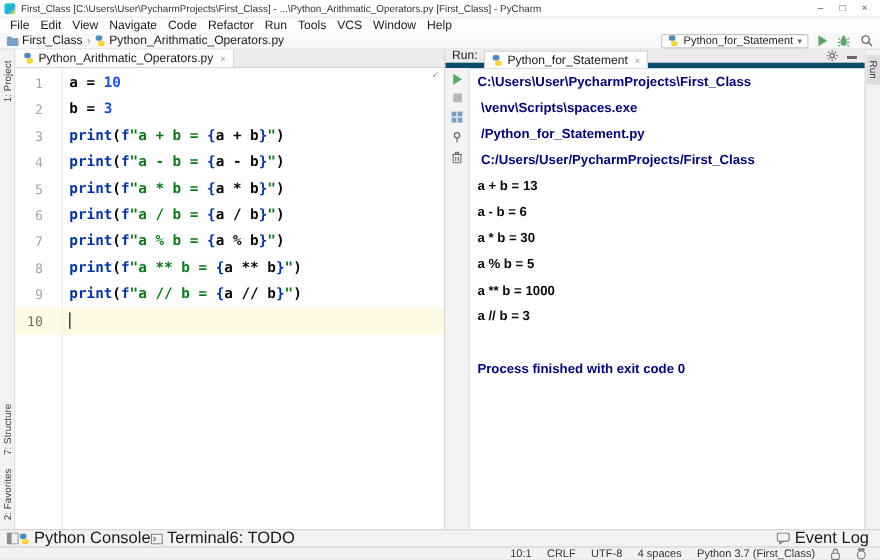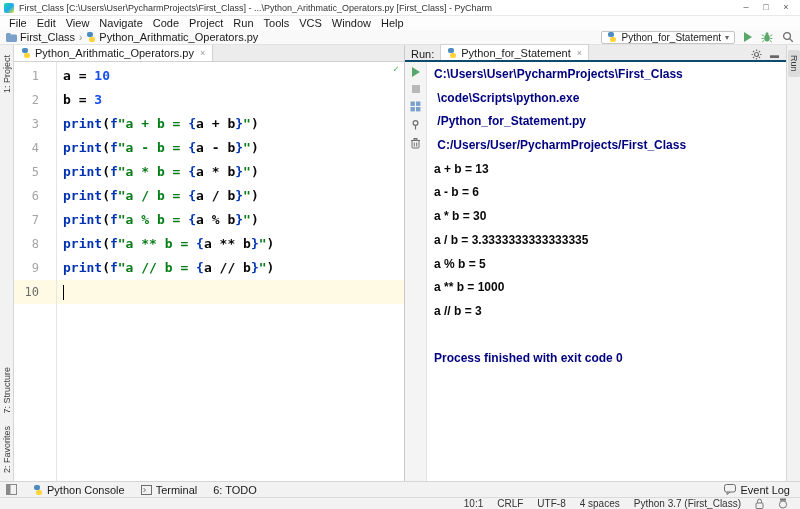--- a/index.html
+++ b/index.html
@@ -59,39 +59,39 @@
   .code-line{height:24px;line-height:24px;padding-left:6px;white-space:pre}
   .code-line.active{background:#fffae3}
   .tk-p{color:#080808}.tk-n{color:#1750eb}.tk-s{color:#067d17}
   .tk-k{color:#0033b3}.tk-b{color:#0033b3;font-weight:bold}
   .caret{display:inline-block;width:1px;height:15px;background:#000;vertical-align:middle}
   .inspect-ok{position:absolute;top:1px;right:5px;color:#5fb865;font-size:10px;font-weight:bold}
 
   
   .run-col{position:absolute;left:404px;top:45px;width:382px;bottom:28px;background:#fff;
            border-left:1px solid #c9c9c9}
-  .run-header{height:17px;background:#ececec;border-bottom:2px solid #0c4a6e;
-              display:flex;align-items:flex-end}
+  .run-header{height:17px;background:#ececec;border-bottom:5px solid #0c4a6e;
+              display:flex;align-items:flex-start}
   .run-label{padding:0 6px;font-size:11px;color:#1a1a1a}
   .run-tab{display:flex;align-items:center;gap:4px;background:#fff;border:1px solid #d1d1d1;
            border-bottom:none;height:16px;margin-top:1px;padding:0 6px;font-size:11px}
   .run-header-icons{margin-left:auto;display:flex;align-items:center;gap:8px;padding-right:7px}
   .hide-glyph{color:#666;font-size:9px}
   .run-body{position:absolute;top:17px;left:0;right:0;bottom:0;display:flex}
   .run-toolbar{width:22px;background:#f4f4f4;border-right:1px solid #e2e2e2;flex:0 0 auto;
                display:flex;flex-direction:column;align-items:center;padding-top:5px;gap:7px}
   .run-output{flex:1;padding:1px 0 0 7px;font-family:Liberation Sans, sans-serif;
               font-size:12px;font-weight:600;overflow:hidden}
   .out-line{height:23.7px;line-height:23.7px;white-space:pre}
   .out-line.sys{color:#000080}
   .out-line.out{color:#080808}
 
   
   .toolrow{position:absolute;left:0;right:0;bottom:12px;height:16px;background:#f2f2f2;
-           border-top:1px solid #d6d6d6;display:flex;align-items:center;padding:0 6px;gap:16px;font-size:11px}
+           border-top:1px solid #d6d6d6;display:flex;align-items:center;padding:0 6px;gap:0;font-size:15px}
   .toolbtn{display:flex;align-items:center;gap:4px}
   .event-log{margin-left:auto;display:flex;align-items:center;gap:4px;padding-right:4px}
   .statusbar{position:absolute;left:0;right:0;bottom:0;height:12px;background:#f2f2f2;
              border-top:1px solid #dadada;display:flex;align-items:center;justify-content:flex-end;
              gap:14px;font-size:10px;color:#333;padding:0 12px}
   .status-item{white-space:nowrap;display:flex;align-items:center}
   svg{display:block}
 </style>
 </head>
 <body>
@@ -107,21 +107,21 @@
       <span class="win-btn">×</span>
     </span>
   </div>
 
   <div class="menubar" id="menu-items">
       <span class="menu-item">File</span>
       <span class="menu-item">Edit</span>
       <span class="menu-item">View</span>
       <span class="menu-item">Navigate</span>
       <span class="menu-item">Code</span>
-      <span class="menu-item">Project</span>
+      <span class="menu-item">Refactor</span>
       <span class="menu-item">Run</span>
       <span class="menu-item">Tools</span>
       <span class="menu-item">VCS</span>
       <span class="menu-item">Window</span>
       <span class="menu-item">Help</span>
     </div>
 
   <div class="toolbar">
     <span class="bc-item">
       <svg width="11" height="9" viewBox="0 0 11 9">
@@ -267,27 +267,26 @@
         <svg width="11" height="12">
             <rect x="2" y="3.5" width="7" height="7.5" rx="1" fill="none" stroke="#6e6e6e"></rect>
             <line x1="1" y1="3.5" x2="10" y2="3.5" stroke="#6e6e6e"></line>
             <rect x="4" y="1.5" width="3" height="1.5" fill="none" stroke="#6e6e6e"></rect>
             <line x1="4.3" y1="5.5" x2="4.3" y2="9.5" stroke="#6e6e6e"></line>
             <line x1="6.7" y1="5.5" x2="6.7" y2="9.5" stroke="#6e6e6e"></line>
           </svg>
       </div>
       <div class="run-output" id="run-output">
           <div class="out-line sys">C:\Users\User\PycharmProjects\First_Class</div>
-          <div class="out-line sys"> \code\Scripts\python.exe</div>
+          <div class="out-line sys"> \venv\Scripts\spaces.exe</div>
           <div class="out-line sys"> /Python_for_Statement.py</div>
           <div class="out-line sys"> C:/Users/User/PycharmProjects/First_Class</div>
           <div class="out-line out">a + b = 13</div>
           <div class="out-line out">a - b = 6</div>
           <div class="out-line out">a * b = 30</div>
-          <div class="out-line out">a / b = 3.3333333333333335</div>
           <div class="out-line out">a % b = 5</div>
           <div class="out-line out">a ** b = 1000</div>
           <div class="out-line out">a // b = 3</div>
           <div class="out-line out">&nbsp;</div>
           <div class="out-line sys">Process finished with exit code 0</div>
         </div>
     </div>
   </div>
 
   <div class="toolrow">

